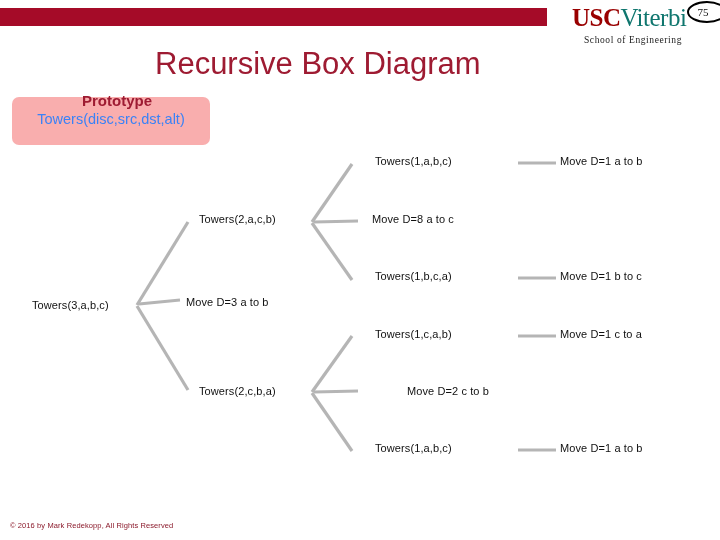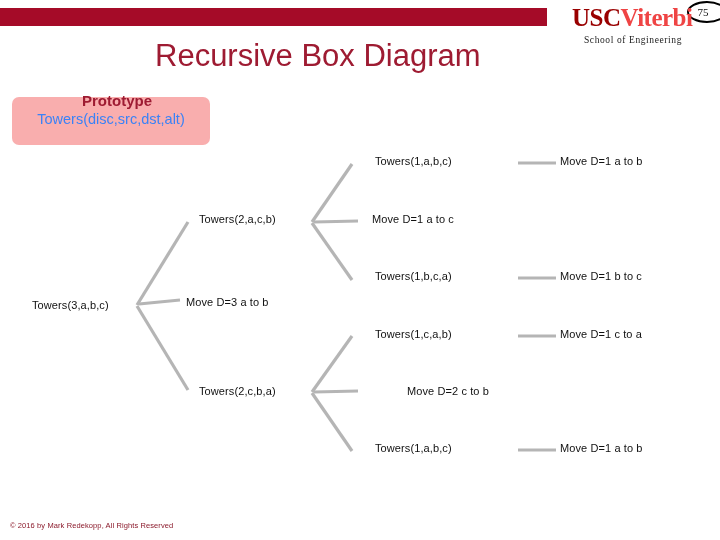--- a/index.html
+++ b/index.html
@@ -63,39 +63,39 @@
     font-size: 25px;
     line-height: 26px;
     letter-spacing: -0.5px;
     white-space: nowrap;
   }
   .logo-usc {
     color: #990000;
     font-weight: bold;
   }
   .logo-viterbi {
-    color: #ef4444;
-    font-weight: bold;
+    color: #0f766e;
+    font-weight: normal;
   }
   .logo-line2 {
     font-family: "Liberation Serif", serif;
     font-size: 9.5px;
     line-height: 11px;
     color: #1a1a1a;
     letter-spacing: 0.6px;
     text-align: center;
     width: 122px;
     margin-top: 4px;
   }
 
   
   .slide-title {
     position: absolute;
     left: 155px;
-    top: 38px;
+    top: 46px;
     width: 430px;
     font-size: 31px;
     line-height: 36px;
     color: #9e1b32;
     white-space: nowrap;
   }
 
   
   .callout-heading {
     position: absolute;
@@ -207,21 +207,21 @@
     <line x1="518" y1="450" x2="556" y2="450"></line>
   </g>
 </svg>
 
 <div id="diagram-nodes">
     <div class="node" style="left: 32px; top: 298px;">Towers(3,a,b,c)</div>
     <div class="node" style="left: 199px; top: 212px;">Towers(2,a,c,b)</div>
     <div class="node" style="left: 186px; top: 295px;">Move D=3 a to b</div>
     <div class="node" style="left: 199px; top: 384px;">Towers(2,c,b,a)</div>
     <div class="node" style="left: 375px; top: 154px;">Towers(1,a,b,c)</div>
-    <div class="node" style="left: 372px; top: 212px;">Move D=1 a to c</div>
+    <div class="node" style="left: 372px; top: 212px;">Move D=8 a to c</div>
     <div class="node" style="left: 375px; top: 269px;">Towers(1,b,c,a)</div>
     <div class="node" style="left: 375px; top: 327px;">Towers(1,c,a,b)</div>
     <div class="node" style="left: 372px; top: 384px; margin-left: 35px;">Move D=2 c to b</div>
     <div class="node" style="left: 375px; top: 441px;">Towers(1,a,b,c)</div>
     <div class="node" style="left: 560px; top: 154px;">Move D=1 a to b</div>
     <div class="node" style="left: 560px; top: 269px;">Move D=1 b to c</div>
     <div class="node" style="left: 560px; top: 327px;">Move D=1 c to a</div>
     <div class="node" style="left: 560px; top: 441px;">Move D=1 a to b</div>
   </div>
 

